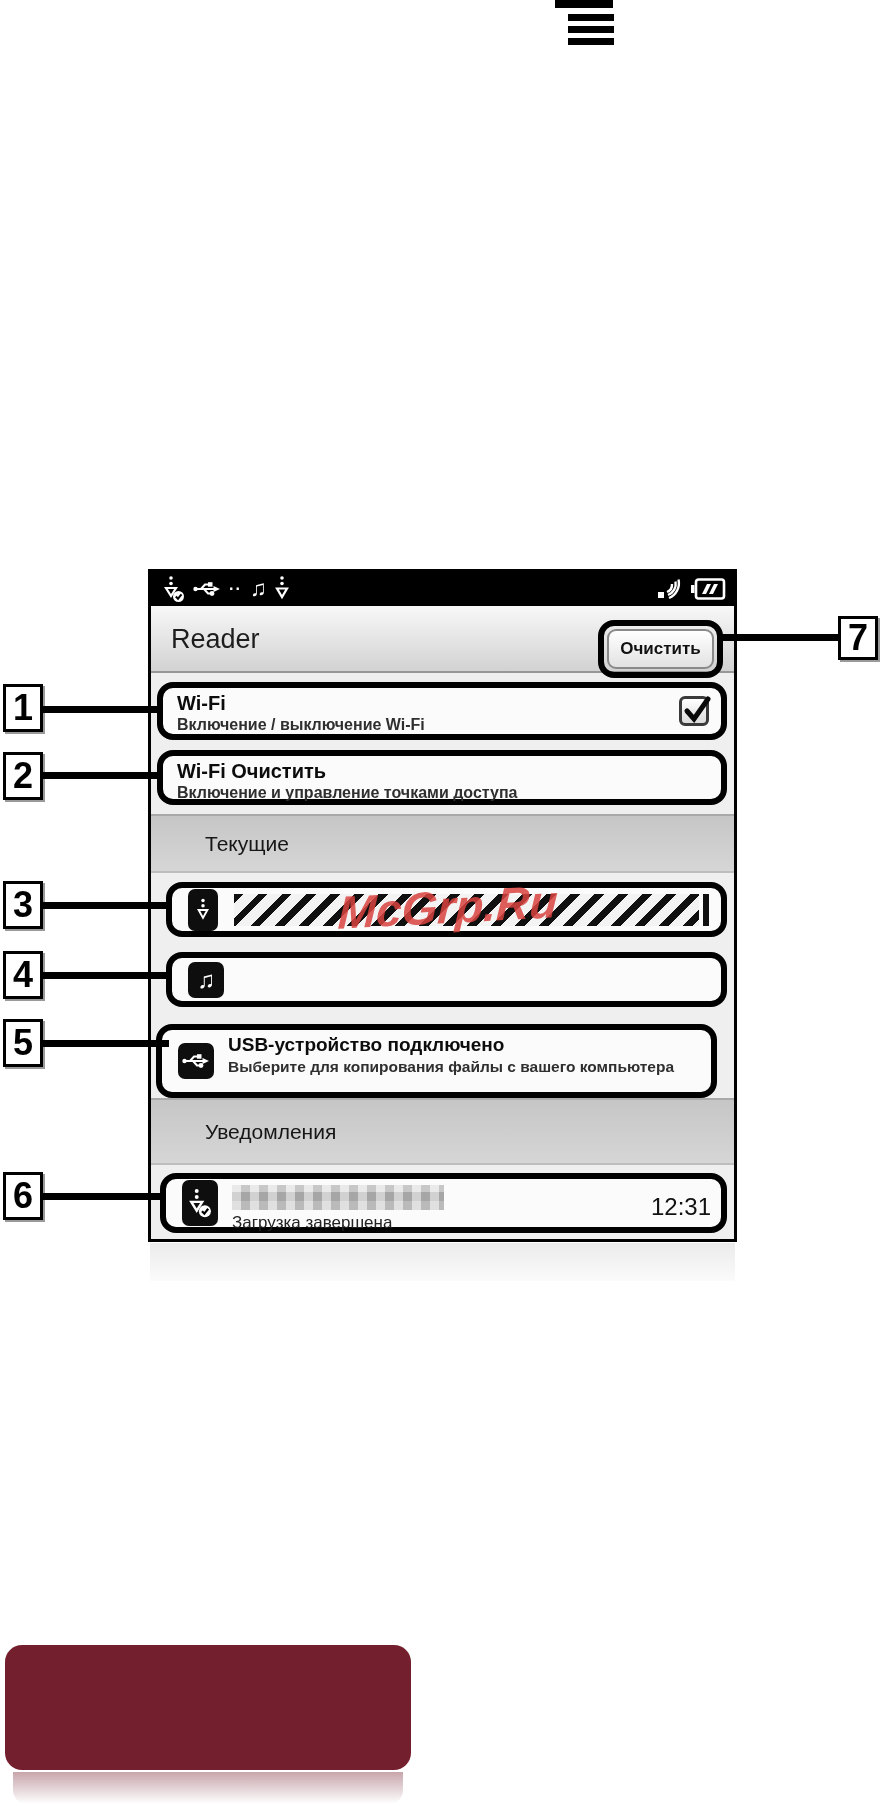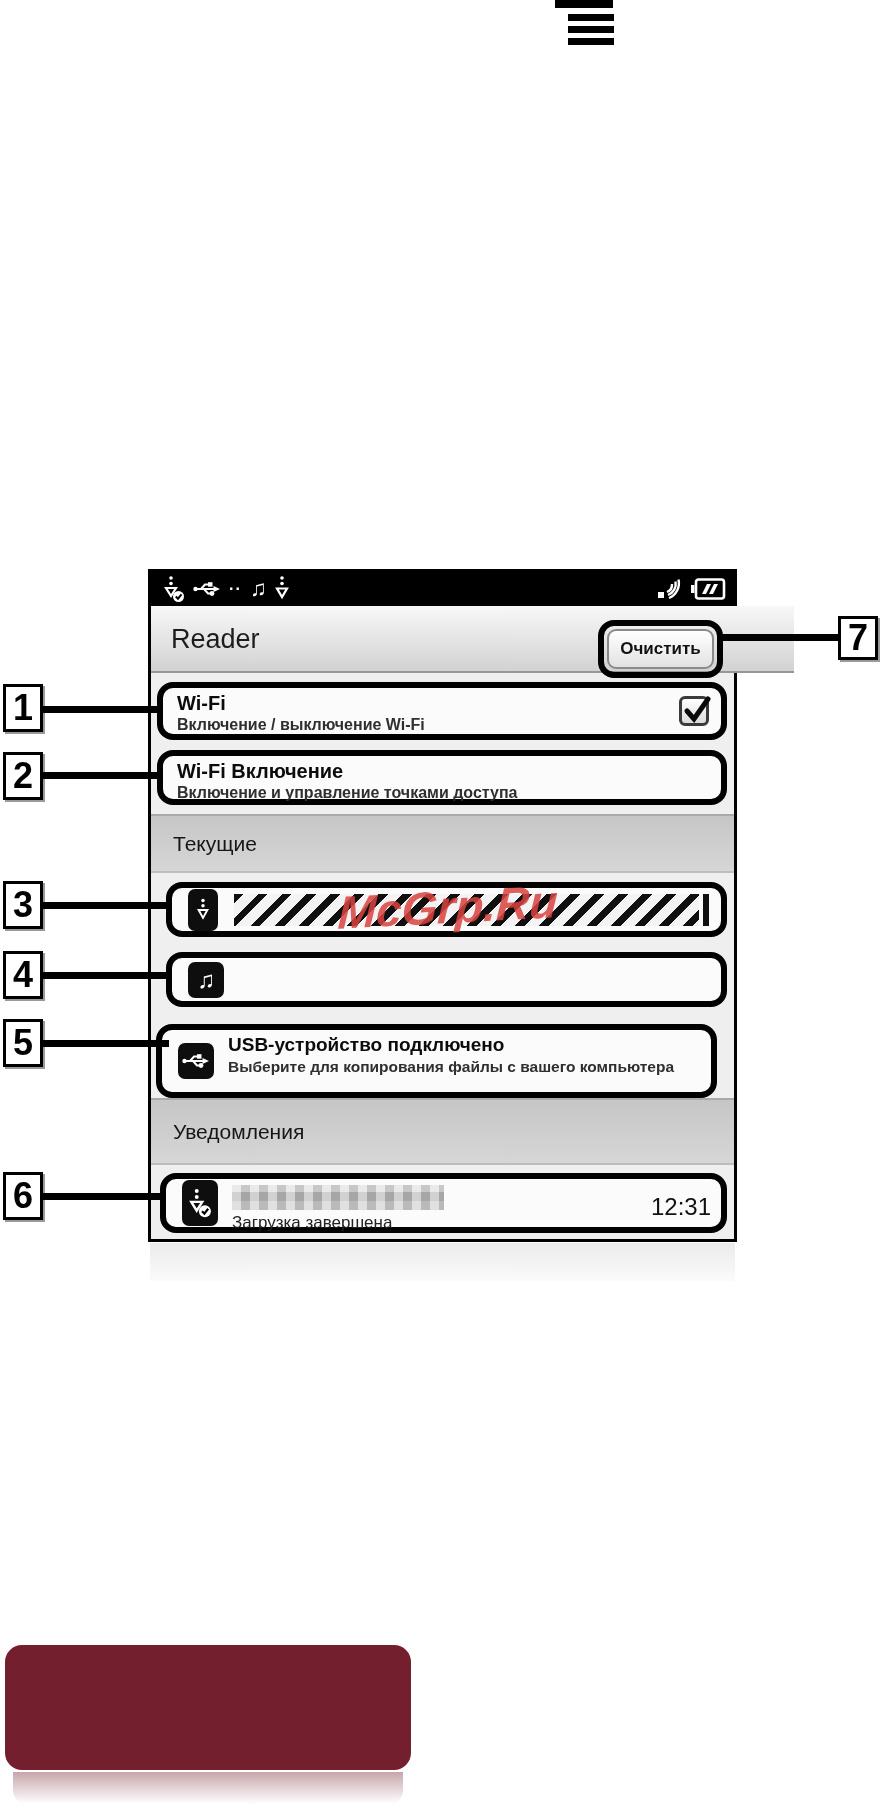--- a/index.html
+++ b/index.html
@@ -16,21 +16,21 @@
 
   
   .screen{position:absolute;left:148px;top:569px;width:589px;height:673px;
           border:3px solid #000;box-sizing:border-box;background:#efefef;}
   .statusbar{position:absolute;left:0;top:0;width:583px;height:34px;background:#000;}
   .sb-left{position:absolute;left:12px;top:0;height:34px;display:flex;align-items:center;gap:8px;}
   .sb-right{position:absolute;right:8px;top:0;height:34px;display:flex;align-items:center;gap:8px;}
   .sb-dots{color:#fff;font-weight:bold;font-size:16px;letter-spacing:2px;line-height:10px;margin-top:-8px;}
   .sb-note{color:#fff;font-size:22px;line-height:22px;}
 
-  .scr-header{position:absolute;left:0;top:34px;width:643px;height:67px;
+  .scr-header{position:absolute;left:0;top:34px;width:583px;height:67px;
       background:linear-gradient(#f8f8f8,#d2d2d2);border-bottom:2px solid #979797;box-sizing:border-box;}
   .scr-title{position:absolute;left:20px;top:18px;font-size:27px;color:#1d1d1d;}
 
   .btn-ring{position:absolute;left:447px;top:14px;width:125px;height:58px;
       border:6px solid #000;border-radius:16px;box-sizing:border-box;background:transparent;}
   .clear-btn{position:absolute;left:3px;top:3px;right:3px;bottom:3px;
       background:linear-gradient(#ffffff,#e2e2e2);border:2px solid #8a8a8a;border-radius:9px;
       display:flex;align-items:center;justify-content:center;
       font-weight:bold;font-size:17px;color:#111;}
 
@@ -38,21 +38,21 @@
         box-sizing:border-box;}
   .r1{left:6px;top:110px;width:570px;height:58px;}
   .r2{left:6px;top:178px;width:570px;height:55px;}
   .r3{left:15px;top:310px;width:561px;height:55px;}
   .r4{left:15px;top:380px;width:561px;height:55px;}
   .r5{left:5px;top:452px;width:561px;height:74px;}
   .r6{left:9px;top:601px;width:567px;height:60px;}
 
   .band{position:absolute;left:0;width:583px;background:linear-gradient(#c6c6c6,#d6d6d6);
         border-top:2px solid #a9a9a9;border-bottom:2px solid #bdbdbd;box-sizing:border-box;
-        display:flex;align-items:center;}
+        display:flex;align-items:center;padding-left:32px;}
   .band1{top:242px;height:59px;}
   .band2{top:526px;height:67px;}
   .band-label{font-size:21px;color:#161616;padding-left:22px;}
 
   .row-text{position:absolute;left:14px;top:3px;right:56px;}
   .row-text.icon-offset{left:66px;}
   .row-title{font-weight:bold;font-size:20px;color:#0c0c0c;line-height:24px;white-space:nowrap;}
   .row-sub{font-size:16px;color:#2f2f2f;line-height:19px;white-space:nowrap;font-weight:bold;}
 
   .checkbox{position:absolute;right:12px;top:50%;transform:translateY(-50%);
@@ -164,21 +164,21 @@
     </div>
     <div class="checkbox">
       <svg width="34" height="36" viewBox="0 0 34 36">
         <path d="M7 20 L14 28 L28 8" fill="none" stroke="#0a0a0a" stroke-width="5" stroke-linecap="round"></path>
       </svg>
     </div>
   </div>
 
   <div class="ring r2">
     <div class="row-text">
-      <div class="row-title">Wi-Fi Включение</div>
+      <div class="row-title">Wi-Fi Очистить</div>
       <div class="row-sub">Включение и управление точками доступа</div>
     </div>
   </div>
 
   <div class="band band1">
     <div class="band-label">Текущие</div>
   </div>
 
   <div class="ring r3">
     <div class="icon-sq sq-tall">

